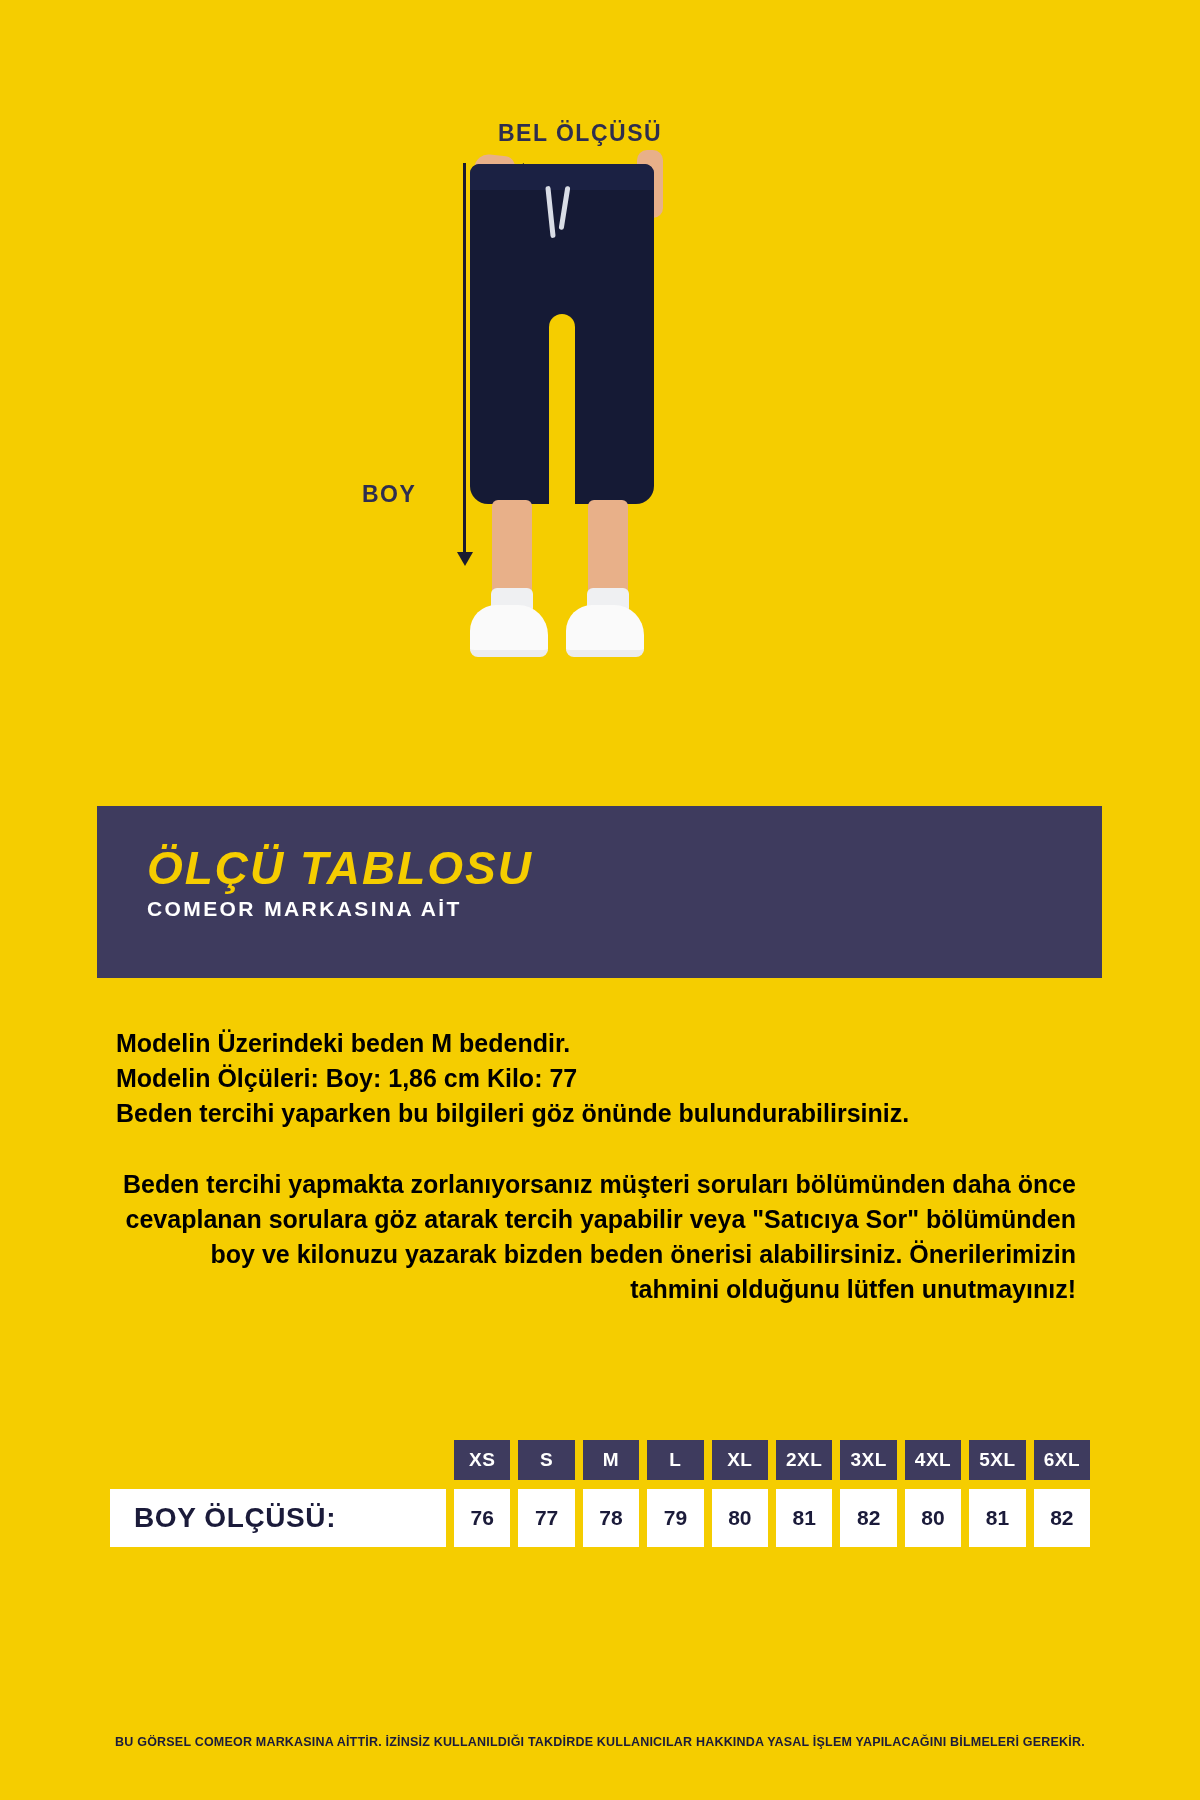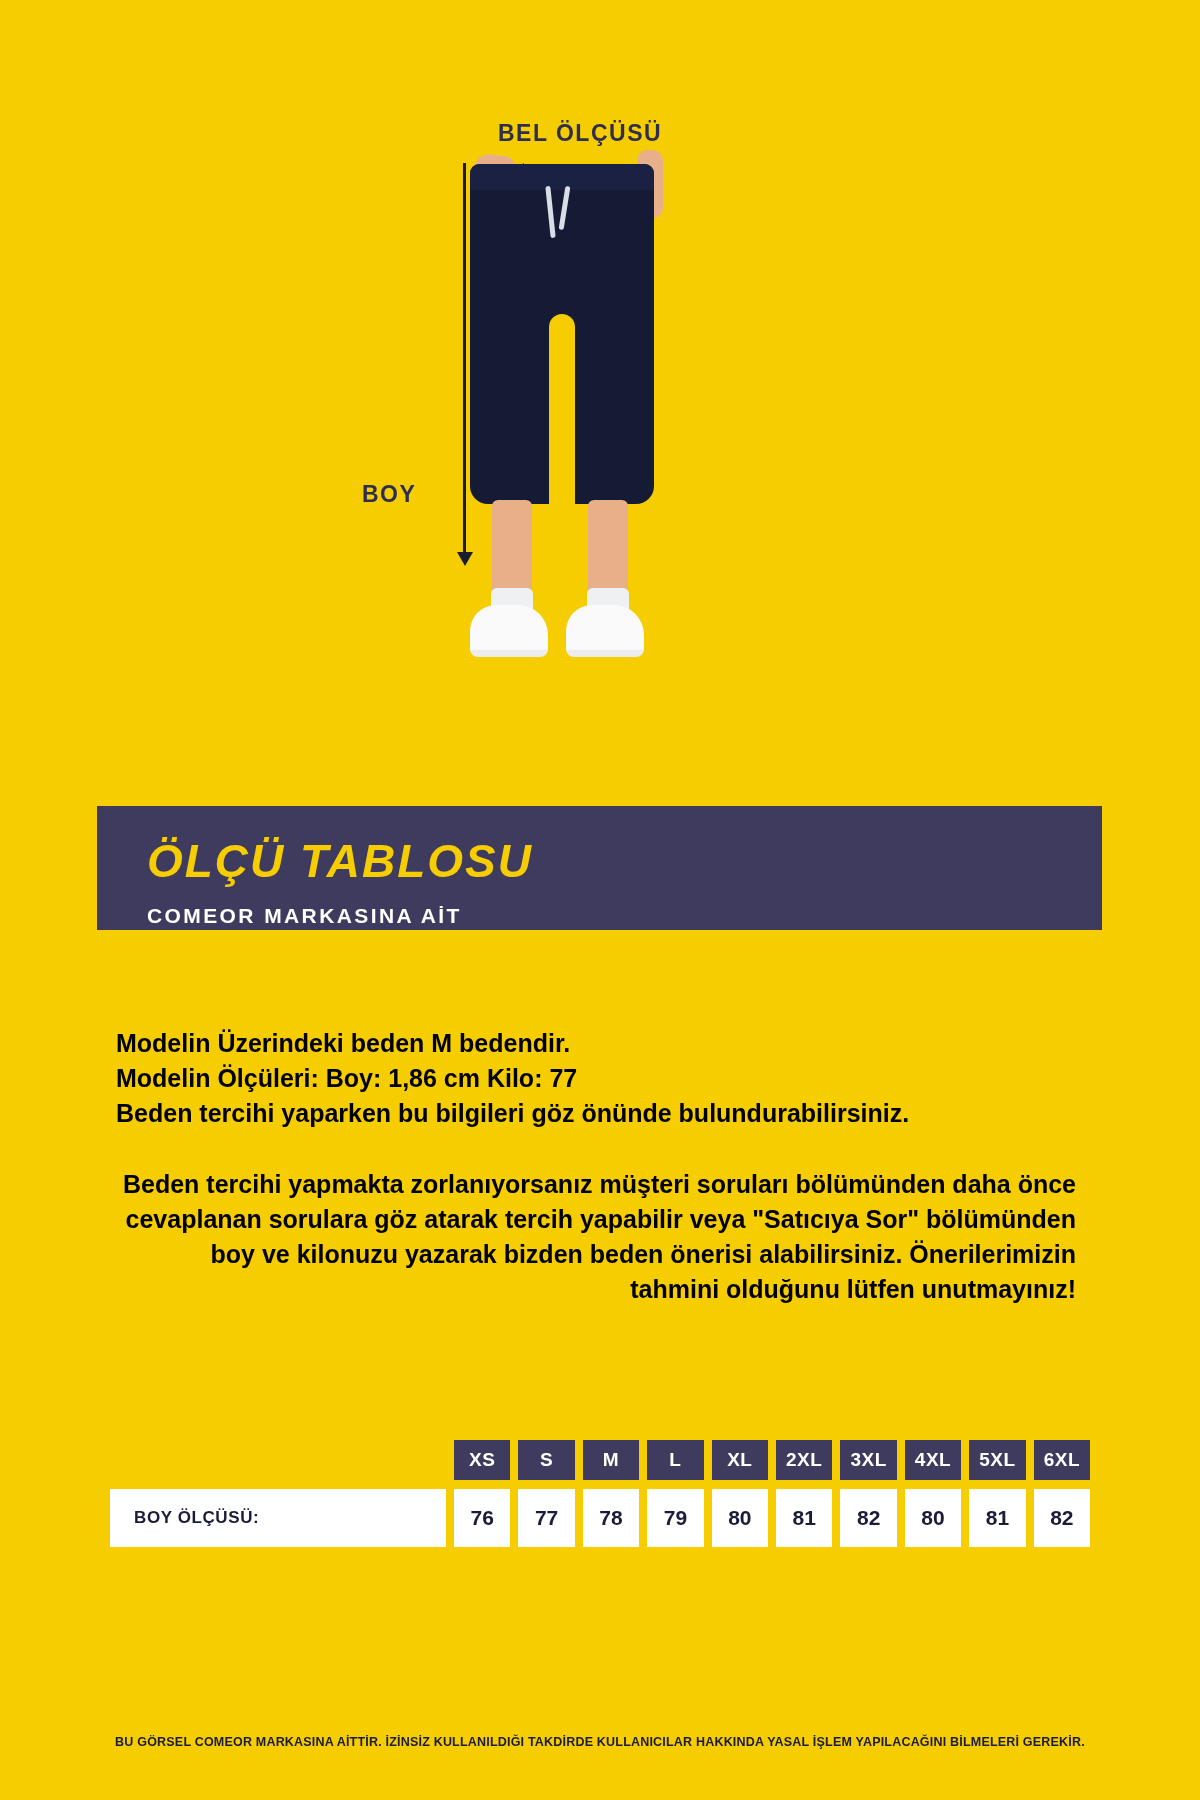--- a/index.html
+++ b/index.html
@@ -186,33 +186,33 @@
   }
   .shoe-l { left: 0px; }
   .shoe-r { left: 96px; }
 
   
   .banner {
     position: absolute;
     left: 97px;
     top: 806px;
     width: 1005px;
-    height: 124px;
+    height: 172px;
     background: #3E3B5E;
-    padding: 28px 0 0 50px;
+    padding: 35px 0 0 50px;
   }
   .banner .title {
     font-size: 46px;
     font-weight: 800;
     font-style: italic;
     color: #F5CD00;
     letter-spacing: 2px;
   }
   .banner .subtitle {
-    margin-top: 16px;
+    margin-top: 2px;
     font-size: 21px;
     font-weight: 700;
     color: #FFFFFF;
     letter-spacing: 2.4px;
   }
 
   
   .copy {
     position: absolute;
     left: 116px;
@@ -234,21 +234,21 @@
   }
   .trow {
     display: flex;
     align-items: stretch;
     margin-bottom: 8px;
   }
   .rowlabel {
     width: 336px;
     background: #FFFFFF;
     color: #1B1B3A;
-    font-size: 17px;
+    font-size: 28px;
     font-weight: 700;
     letter-spacing: 0.6px;
     display: flex;
     align-items: center;
     padding-left: 24px;
     height: 58px;
     text-align: right;
   }
   .rowlabel.head { background: transparent; }
   .cells { display: flex; flex: 1; text-align: center; }

